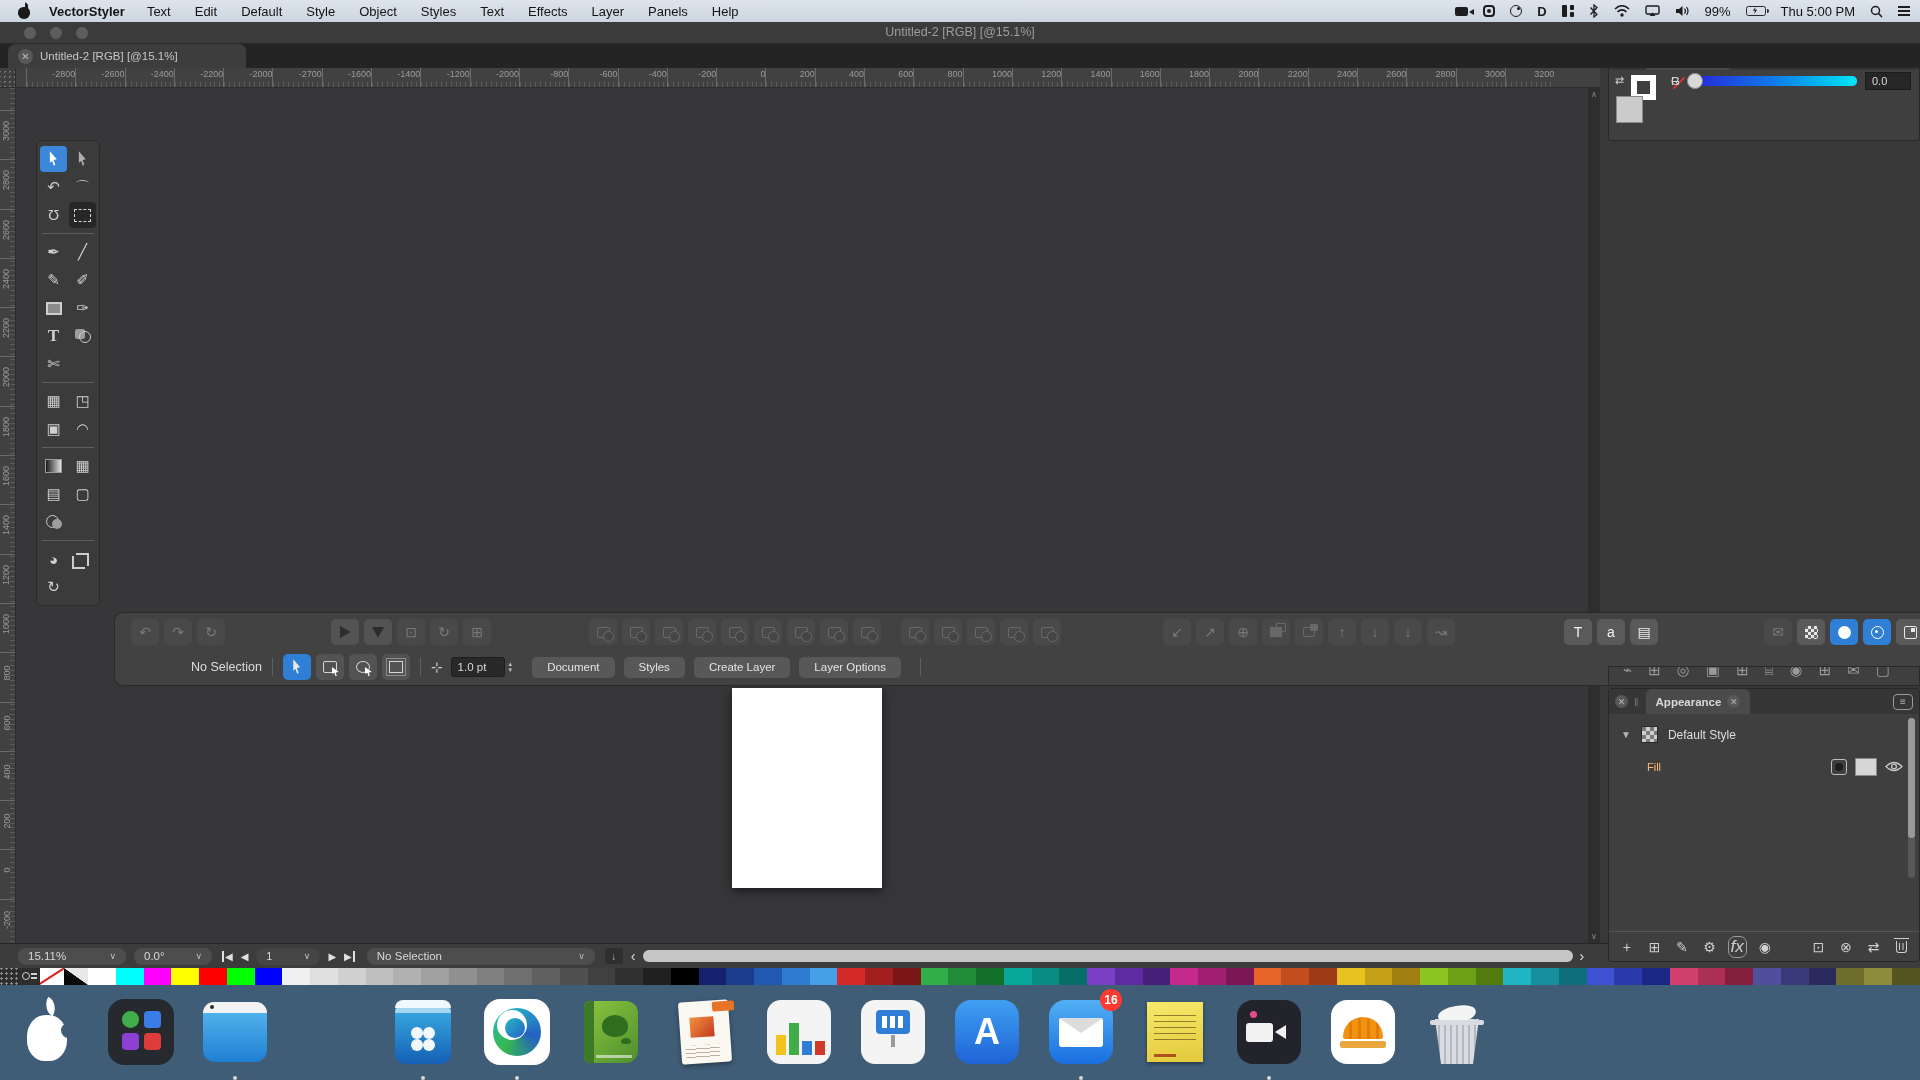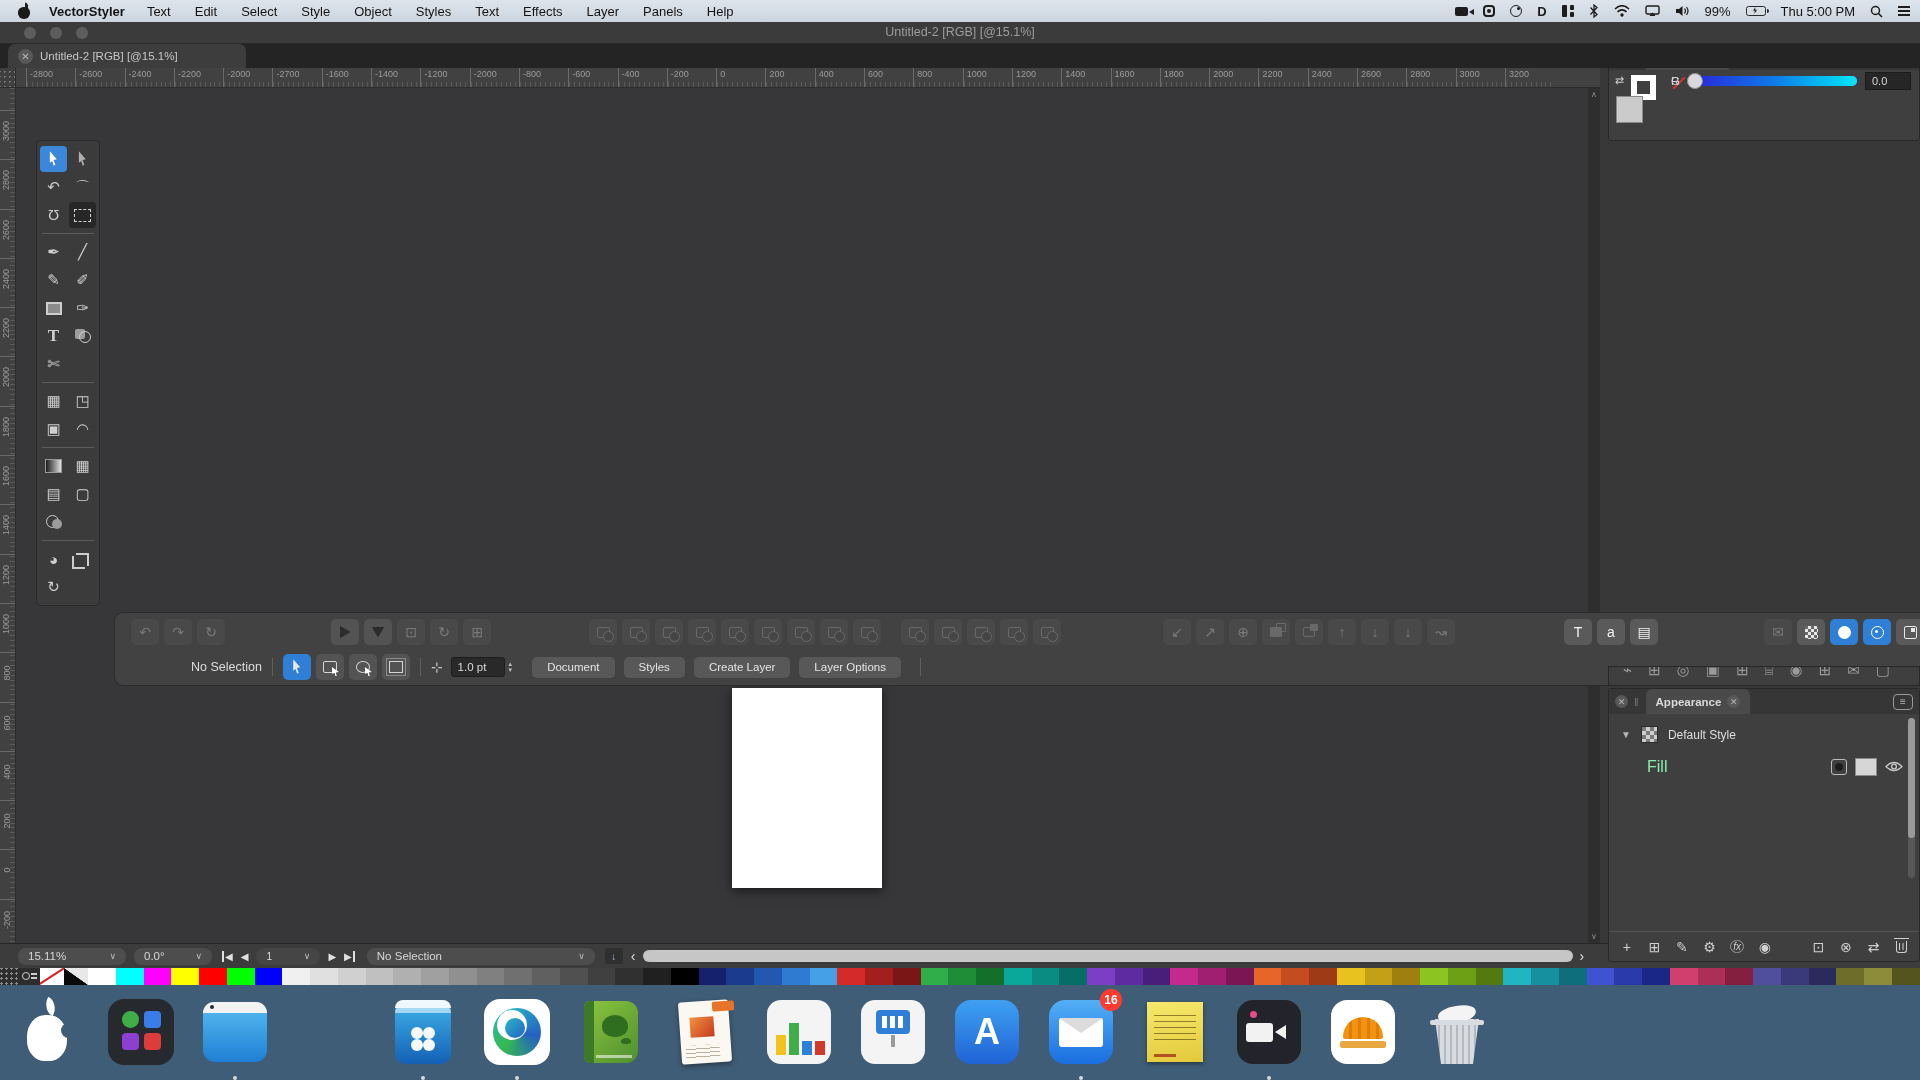--- a/index.html
+++ b/index.html
@@ -57,21 +57,21 @@
     display:inline-flex; align-items:center; justify-content:center; flex:none; }
   #doc-tab .tab-label { font-size:11.5px; color:#c6c6c6; white-space:nowrap; }
 
   
   #ruler-corner { position:absolute; left:0; top:68px; width:16px; height:20px; background:#3f3f3f;
     border-right:1px solid #2c2c2c; border-bottom:1px solid #2c2c2c; z-index:30;
     background-image:radial-gradient(#777 1px, transparent 1px); background-size:5px 5px; background-position:2px 6px; }
   #hruler { position:absolute; left:16px; top:68px; width:1584px; height:20px; background:#414141;
     border-bottom:1px solid #2c2c2c; display:flex; padding-left:10px; overflow:hidden; z-index:30; }
   .hcell { flex:none; width:49.3px; height:100%; border-left:1px solid #6a6a6a; font-size:9px; color:#9b9b9b;
-    padding:1px 0 0 3px; background:repeating-linear-gradient(90deg,#5a5a5a 0 1px,transparent 1px 4.93px) left bottom/100% 5px no-repeat; }
+    padding:1px 0 0 3px; background:repeating-linear-gradient(90deg,#5a5a5a 0 1px,transparent 1px 4.93px) left bottom/100% 5px no-repeat;text-align:right; }
   #vruler { position:absolute; left:0; top:88px; width:16px; height:855px; background:#414141;
     border-right:1px solid #2c2c2c; padding-top:22px; overflow:hidden; z-index:30;
     background-image:repeating-linear-gradient(180deg,#5a5a5a 0 1px,transparent 1px 4.93px);
     background-size:5px 100%; background-position:right top; background-repeat:no-repeat; }
   .vcell { height:49.3px; border-top:1px solid #6a6a6a; display:flex; justify-content:center; }
   .vcell span { display:block; font-size:9px; color:#9b9b9b; transform:rotate(-90deg); transform-origin:center;
     width:40px; height:12px; text-align:center; margin-top:14px; }
 
   
   #canvas { position:absolute; left:16px; top:88px; width:1572px; height:855px; background:#37373a; z-index:1; }
@@ -189,33 +189,33 @@
 
   
   #appearance-panel { top:688px; height:274px; border-radius:3px; }
   #ap-body { position:relative; height:190px; }
   .ap-row1 { position:absolute; left:12px; top:12px; display:flex; align-items:center; gap:10px; }
   .disc { color:#b5b5b5; font-size:10px; }
   .checker16 { width:17px; height:17px; border:1px solid #2a2a2a;
     background:repeating-conic-gradient(#cfcfcf 0 25%, #7a7a7a 0 50%) 0 0/8px 8px; }
   .ap-style-name { font-size:12px; color:#dedede; }
   .ap-row2 { position:absolute; left:38px; top:44px; right:16px; display:flex; align-items:center; }
-  .ap-fill-label { font-size:16px; color:#86efac; }
+  .ap-fill-label { font-size:11px; color:#fdba74; }
   .ap-right { margin-left:auto; display:flex; align-items:center; gap:8px; }
   .target-ic { width:16px; height:16px; border:1.5px solid #bdbdbd; border-radius:3px; display:flex; align-items:center; justify-content:center; }
   .target-ic i { width:8px; height:8px; background:#1d1d1d; border-radius:50%; }
   .fill-mini { width:22px; height:18px; background:#d6d6d6; border:1px solid #8a8a8a; }
   .ap-scroll { position:absolute; right:4px; top:4px; width:7px; height:160px; background:#8a8a8a55; border-radius:4px; }
   .ap-scroll i { display:block; width:7px; height:120px; background:#9a9a9a; border-radius:4px; }
   #ap-footer { position:absolute; left:0; right:0; bottom:0; height:30px; border-top:1px solid #555;
     display:flex; align-items:center; padding:0 8px; gap:8px; }
   .apf-btn { width:22px; height:20px; border:none; background:transparent; color:#cfcfcf; font-size:14px;
     display:flex; align-items:center; justify-content:center; }
   .apf-btn.gap { margin-left:26px; }
-  .fx-ic { font-style:italic; font-size:10px; border:1.2px solid #9a9a9a; border-radius:7px; padding:0 2px; }
+  .fx-ic { font-style:italic; font-size:17px; border:1.2px solid #9a9a9a; border-radius:7px; padding:0 2px; }
   .css-trash { width:11px; height:12px; border:1.2px solid #cfcfcf; border-top:none; border-radius:0 0 3px 3px; position:relative; }
   .css-trash::before { content:""; position:absolute; left:-3px; top:-3px; width:15px; height:1.5px; background:#cfcfcf; }
   .css-trash::after { content:""; position:absolute; left:2px; top:2px; width:1.5px; height:7px; background:#cfcfcf; box-shadow:3.5px 0 0 #cfcfcf; }
 
   
   #statusbar { position:absolute; left:0; top:943px; width:1920px; height:25px; background:#3c3c3c;
     border-top:1px solid #262626; display:flex; align-items:center; z-index:30; font-size:11.5px; color:#d6d6d6; }
   .sb-dd { height:17px; background:#4d4d4d; border-radius:8px; display:flex; align-items:center;
     padding:0 10px; gap:10px; flex:none; }
   .sb-dd .chev { font-size:9px; color:#bdbdbd; }
@@ -355,21 +355,21 @@
 
 <div id="screen">
 
   <header id="menubar">
     <span class="apple"></span>
     <span class="appname">VectorStyler</span>
     <nav class="menus">
 
     <span class="menu-item">Text</span>
         <span class="menu-item">Edit</span>
-        <span class="menu-item">Select</span>
+        <span class="menu-item">Default</span>
         <span class="menu-item">Style</span>
         <span class="menu-item">Object</span>
         <span class="menu-item">Styles</span>
         <span class="menu-item">Text</span>
         <span class="menu-item">Effects</span>
         <span class="menu-item">Layer</span>
         <span class="menu-item">Panels</span>
         <span class="menu-item">Help</span>
       </nav>
     <span class="spacer"></span>

